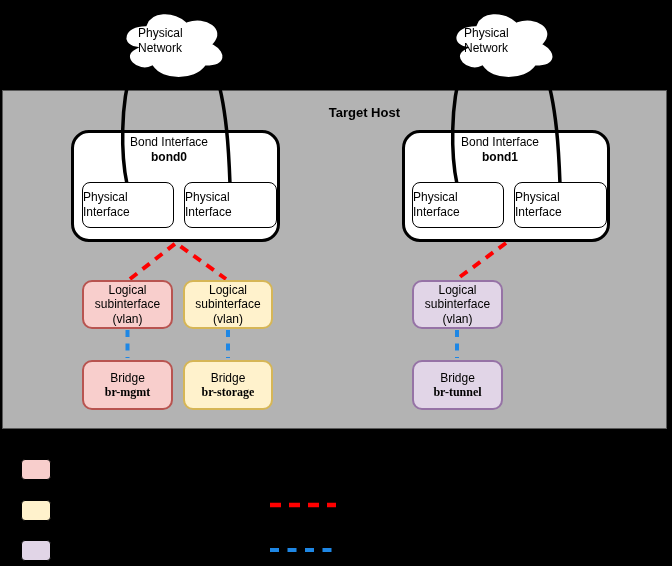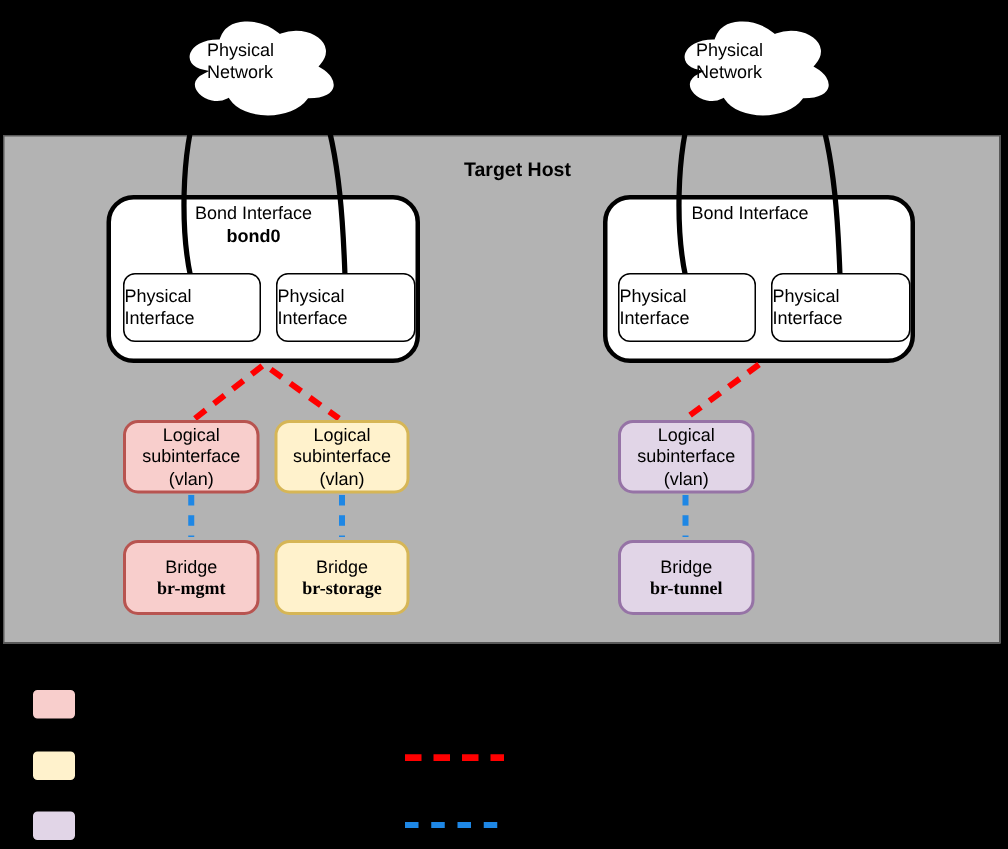--- a/index.html
+++ b/index.html
@@ -1,20 +1,20 @@
 <!DOCTYPE html>
 <html><head>
 <meta charset="utf-8">
 <style>
   html,body{margin:0;padding:0;background:#000;}
   body{font-family:"Liberation Sans", sans-serif; color:#000;}
   #stage{position:relative;width:672px;height:566px;background:#000;overflow:hidden;}
   .abs{position:absolute;box-sizing:border-box;}
   #host-panel{left:2px;top:90px;width:665px;height:339px;background:#b3b3b3;border:1px solid #595959;z-index:0;}
-  #host-title{left:290px;top:105px;width:110px;text-align:center;font-weight:bold;font-size:13px;z-index:3;}
+  #host-title{left:290px;top:105px;width:110px;text-align:right;font-weight:bold;font-size:13px;z-index:3;}
   .bond-shell{background:#fff;border:3px solid #000;border-radius:18px;z-index:1;}
   #bond0-shell{left:71px;top:130px;width:209px;height:112px;}
   #bond1-shell{left:402px;top:130px;width:208px;height:112px;}
   svg#wires{left:0;top:0;z-index:2;pointer-events:none;}
   .z3{z-index:3;}
   .cloud-label{width:70px;font-size:12px;line-height:15px;}
   .bond-labels{width:196px;text-align:center;font-size:12px;line-height:15px;}
   .bond-name{font-weight:bold;}
   .pi-box{background:#fff;border:1.5px solid #000;border-radius:8px;display:flex;align-items:center;justify-content:center;text-align:left;font-size:12px;line-height:15px;}
   .node{border:2.5px solid;border-radius:10px;display:flex;flex-direction:column;justify-content:center;text-align:center;font-size:12px;line-height:14.5px;}
@@ -68,20 +68,21 @@
 
   <div id="host-title" class="abs">Target Host</div>
 
   <div class="abs z3 bond-labels" style="left:71px;top:135px;">
     <div>Bond Interface</div>
     <div class="bond-name">bond0</div>
   </div>
 
   <div class="abs z3 bond-labels" style="left:402px;top:135px;">
     <div>Bond Interface</div>
+    <div class="bond-name">bond1</div>
   </div>
 
   <div class="abs z3 pi-box" style="left:82px;top:182px;width:92px;height:46px;">
     <span>Physical Interface</span>
   </div>
   <div class="abs z3 pi-box" style="left:184px;top:182px;width:93px;height:46px;">
     <span>Physical Interface</span>
   </div>
   <div class="abs z3 pi-box" style="left:412px;top:182px;width:92px;height:46px;">
     <span>Physical Interface</span>

